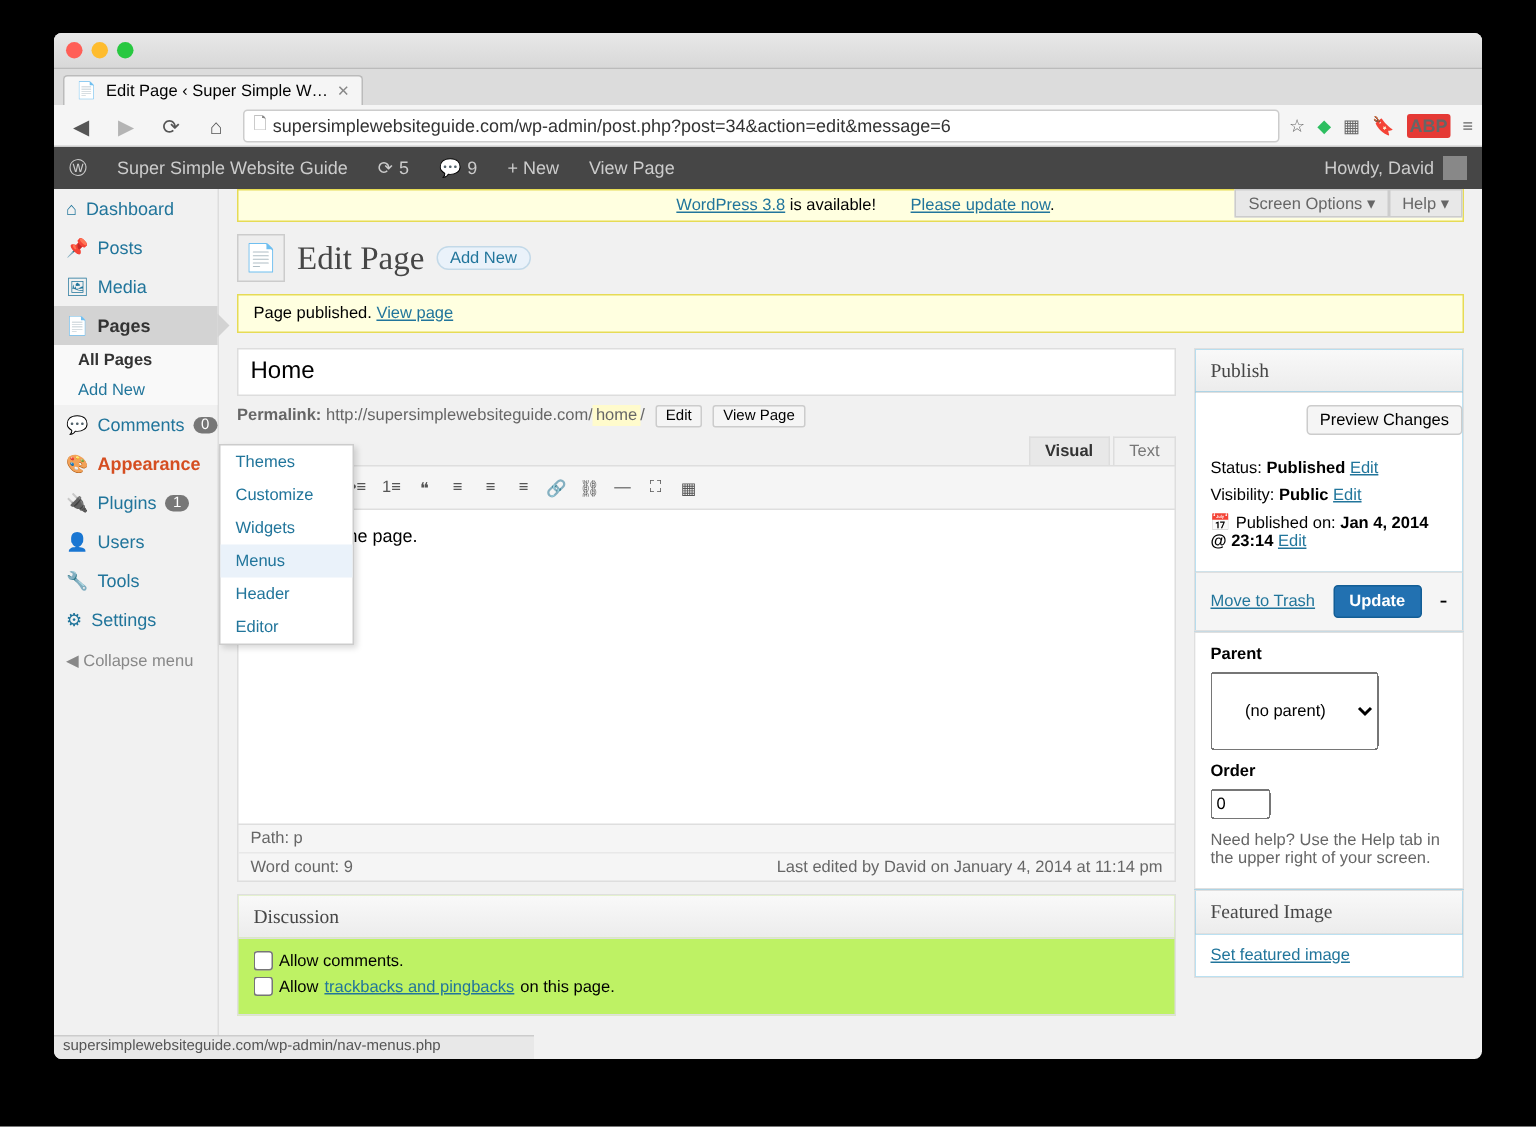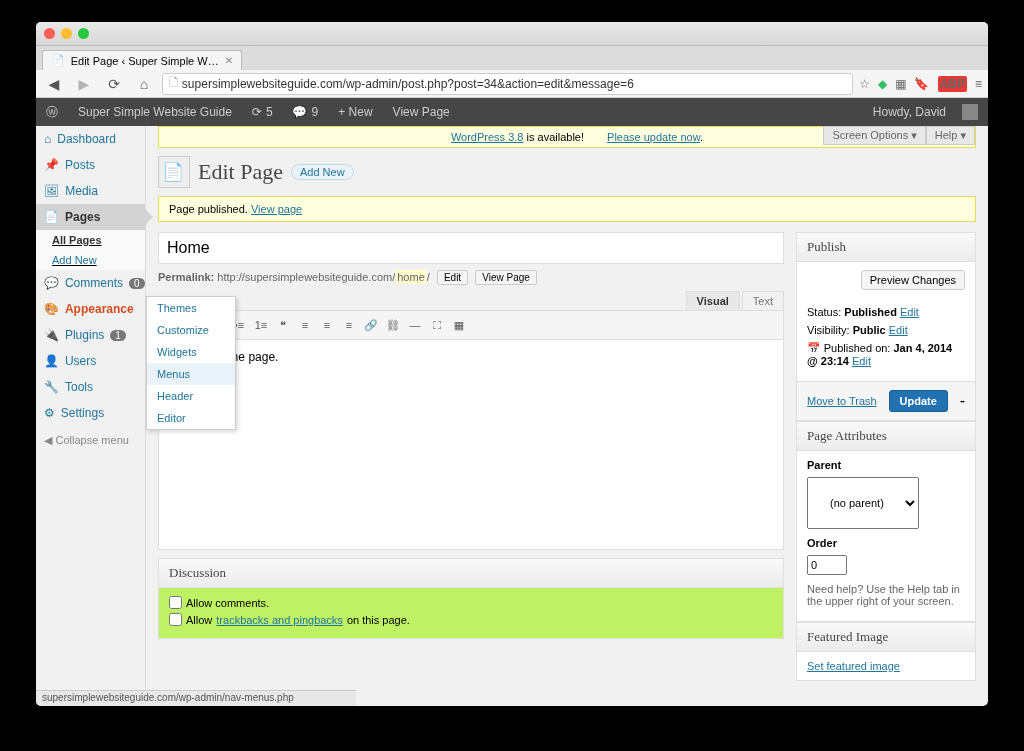--- a/index.html
+++ b/index.html
@@ -18,30 +18,30 @@
 .navbtn { width: 24px; height: 20px; display: flex; align-items: center; justify-content: center; color: #555; font-size: 14px; }
 .urlbar { flex: 1; height: 22px; border: 1px solid #ccc; border-radius: 3px; background: #fff; display: flex; align-items: center; padding: 0 6px; font-size: 12px; color: #333; }
 .urlbar .lock { color: #888; margin-right: 4px; font-size: 11px; }
 .ext-icons { display: flex; gap: 8px; align-items: center; }
 .ext-icons span { font-size: 12px; color: #666; }
 .abp { background: #e53935; color: #fff; font-size: 8px; font-weight: bold; padding: 1px 2px; border-radius: 2px; }
 .wp-area { position: absolute; top: 76px; left: 0; right: 0; bottom: 16px; background: #fff; }
 .adminbar { height: 28px; background: #464646; color: #ccc; display: flex; align-items: center; font-size: 12px; }
 .adminbar .left { display: flex; align-items: center; }
 .adminbar .item { padding: 0 10px; height: 28px; display: flex; align-items: center; gap: 4px; cursor: pointer; }
-.adminbar .right { margin-left: auto; padding: 0 10px; display: flex; align-items: center; gap: 16px; justify-content: space-between; }
+.adminbar .right { margin-left: auto; padding: 0 10px; display: flex; align-items: center; gap: 6px; justify-content: space-between; }
 .adminbar .avatar { width: 16px; height: 16px; background: #888; }
 .wp-body { position: absolute; top: 28px; left: 0; right: 0; bottom: 0; display: flex; background: #f1f1f1; }
 .sidebar { width: 110px; background: #f1f1f1; border-right: 1px solid #ddd; font-size: 12px; position: relative; }
 .menu-item { padding: 6px 8px; display: flex; align-items: center; gap: 6px; color: #21759b; cursor: pointer; }
 .menu-item.top { font-weight: normal; }
 .menu-item.current { background: #d3d3d3; font-weight: bold; color: #333; }
 .menu-item.open { color: #d54e21; font-weight: bold; }
 .menu-arrow { position: absolute; right: -8px; width: 0; height: 0; border-top: 8px solid transparent; border-bottom: 8px solid transparent; border-left: 8px solid #d3d3d3; }
-.submenu { background: #f9f9f9; text-decoration: underline; }
+.submenu { background: #f9f9f9; }
 .submenu .sub { padding: 4px 8px 4px 16px; font-size: 11px; color: #21759b; cursor: pointer; }
 .badge { background: #777; color: #fff; border-radius: 8px; padding: 0 5px; font-size: 10px; }
 .flyout { position: absolute; left: 110px; top: 0; width: 90px; background: #fff; border: 1px solid #ccc; box-shadow: 2px 2px 4px rgba(0,0,0,0.15); z-index: 10; }
 .flyout .fi { padding: 5px 10px; font-size: 11px; color: #21759b; cursor: pointer; }
 .flyout .fi.active { background: #eaf2fa; }
 .collapse { padding: 8px; font-size: 11px; color: #888; }
 .content { flex: 1; padding: 0 12px 12px 12px; overflow: auto; }
 .notice { background: #ffffe0; border: 1px solid #e6db55; padding: 4px 8px; font-size: 11px; text-align: center; margin-bottom: 8px; display: flex; justify-content: center; position: relative; }
 .notice a { color: #21759b; text-decoration: underline; margin-left: 20px; }
 .screen-opts { position: absolute; right: 0; top: -1px; display: flex; }
@@ -76,21 +76,21 @@
 .sidebox { border: 1px solid #dfdfdf; background: #0ea5e9; }
 .sidebox h3 { background: linear-gradient(#f9f9f9,#ececec); border-bottom: 1px solid #dfdfdf; padding: 6px 10px; font-family: Georgia, serif; font-weight: normal; font-size: 13px; color: #464646; }
 .sidebox .sbody { padding: 8px 10px; font-size: 11px; background: #fff; }
 .sidebox .sline { margin-bottom: 6px; }
 .sidebox .sline b { font-weight: bold; }
 .sidebox a { color: #21759b; text-decoration: underline; }
 .sidebox .actions { background: #f5f5f5; border-top: 1px solid #dfdfdf; padding: 8px 10px; display: flex; justify-content: space-between; align-items: center; }
 .trash { color: #bc0b0b; text-decoration: underline; font-size: 11px; }
 .btn-primary { background: #2271b1; color: #fff; border: 1px solid #135e96; padding: 4px 10px; border-radius: 3px; font-size: 11px; font-weight: bold; }
 .btn-sec { background: #f5f5f5; border: 1px solid #ccc; padding: 3px 8px; border-radius: 3px; font-size: 11px; }
-.preview-row { display: flex; justify-content: flex-end; padding: 8px 10px; background: #fff; }
+.preview-row { display: flex; justify-content: flex-end; padding: 8px 0; background: #fff; }
 select { font-size: 11px; padding: 18px; }
 input[type=text].small { width: 40px; font-size: 11px; padding: 2px; }
 .statusbar { position: absolute; bottom: 0; left: 0; height: 16px; background: #e8e8e8; font-size: 10px; color: #555; padding: 1px 6px; border-top: 1px solid #ccc; width: 320px; }
 </style>
 </head>
 <body>
 
 <div class="browser-window">
   <div class="titlebar">
     <div class="traffic">
@@ -220,20 +220,29 @@
               <div class="tbtn">≡</div>
               <div class="tbtn">≡</div>
               <div class="tbtn">≡</div>
               <div class="tbtn">🔗</div>
               <div class="tbtn">⛓</div>
               <div class="tbtn">—</div>
               <div class="tbtn">⛶</div>
               <div class="tbtn">▦</div>
             </div>
             <div class="editor-body">our new home page.</div>
+            <div class="editor-status">
+              <div class="row">
+                  <span>Path: p</span>
+                </div>
+              <div class="row">
+                  <span>Word count: 9</span>
+                  <span>Last edited by David on January 4, 2014 at 11:14 pm</span>
+                </div>
+            </div>
 
             <div class="metabox">
               <h3>Discussion</h3>
               <div class="mbody">
                 <label>
                     <input type="checkbox" style=""> 
                     <span>Allow comments.</span>
                   </label>
                 <label>
                     <input type="checkbox" style=""> 
@@ -257,21 +266,20 @@
                 <div class="sline"><span>Status:</span> <b>Published</b> <a>Edit</a></div>
                 <div class="sline"><span>Visibility:</span> <b>Public</b> <a>Edit</a></div>
                 <div class="sline">📅 <span>Published on:</span> <b>Jan 4, 2014 @ 23:14</b> <a>Edit</a></div>
               </div>
               <div class="actions">
                 <a class="trash">Move to Trash</a>
                 <button class="btn-primary">Update</button>-              </div>
             </div>
 
             <div class="sidebox">
-              <h3>Page Attributes</h3>
               <div class="sbody">
                 <div class="sline"><b>Parent</b></div>
                 <select><option>(no parent)</option></select>
                 <div class="sline" style="margin-top:8px"><b>Order</b></div>
                 <input type="text" class="small" value="0" style="">
                 <div class="sline" style="margin-top:8px;color:#666">Need help? Use the Help tab in the upper right of your screen.</div>
               </div>
             </div>
 
             <div class="sidebox">

